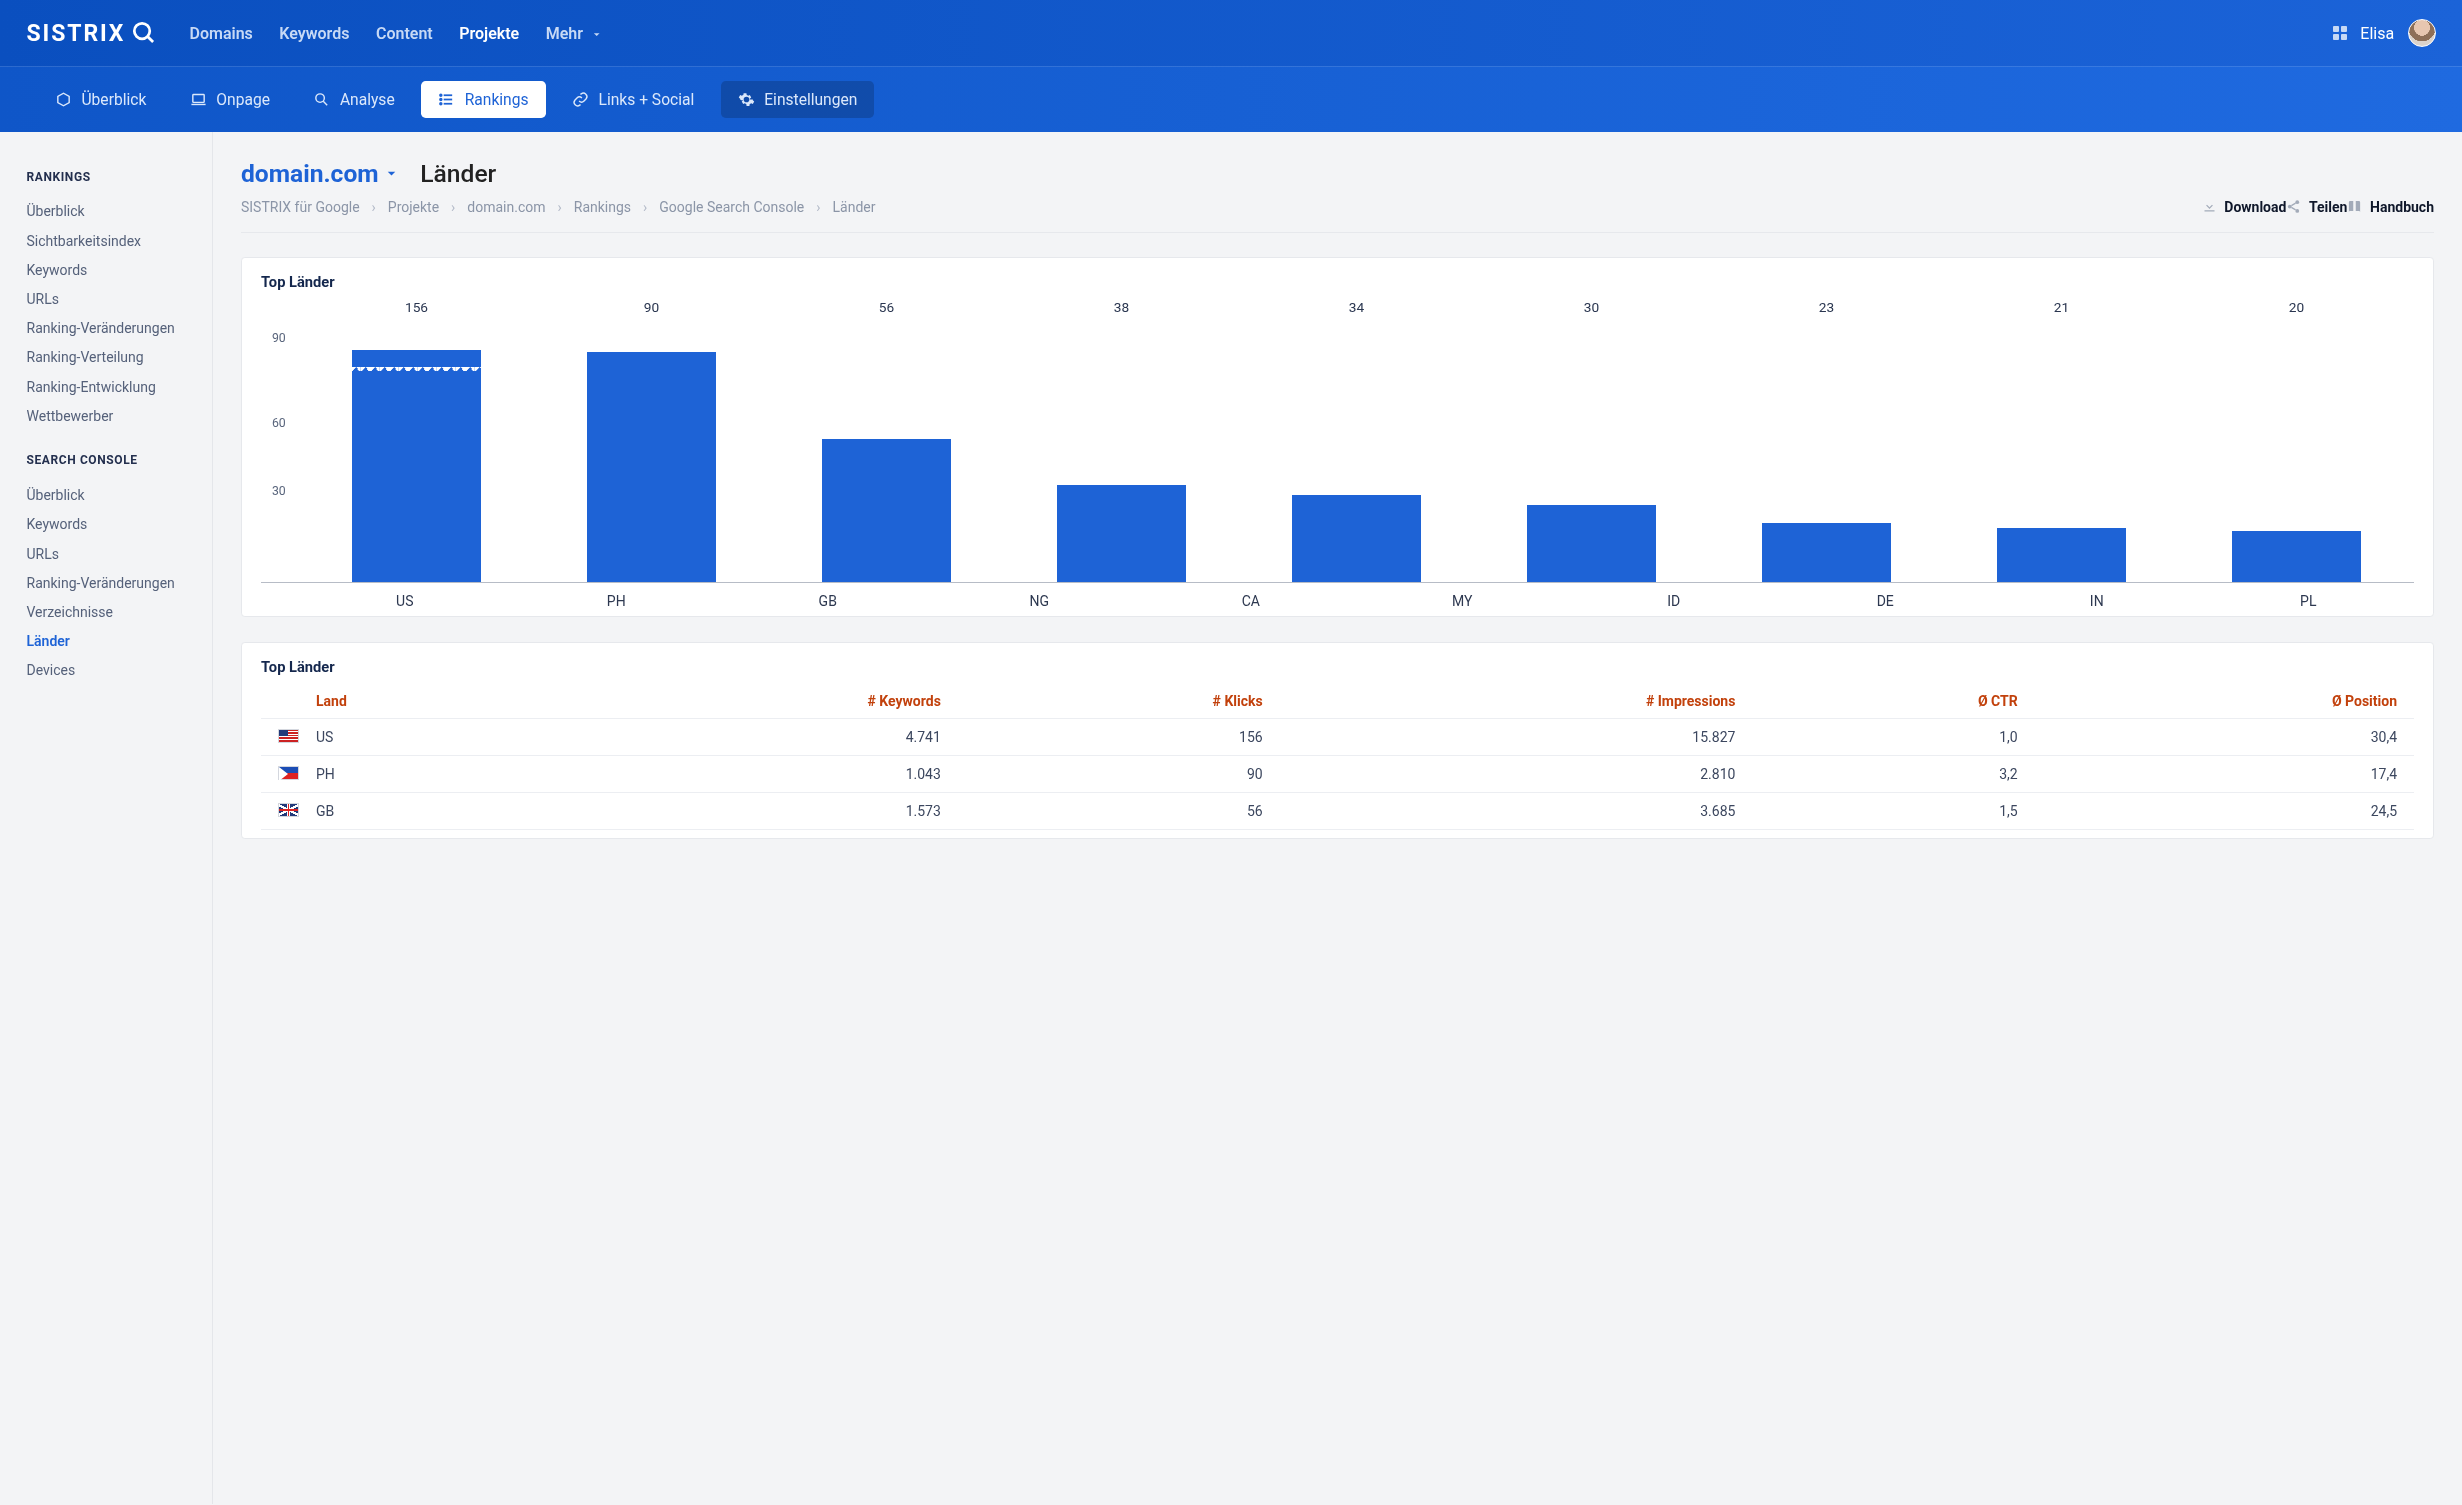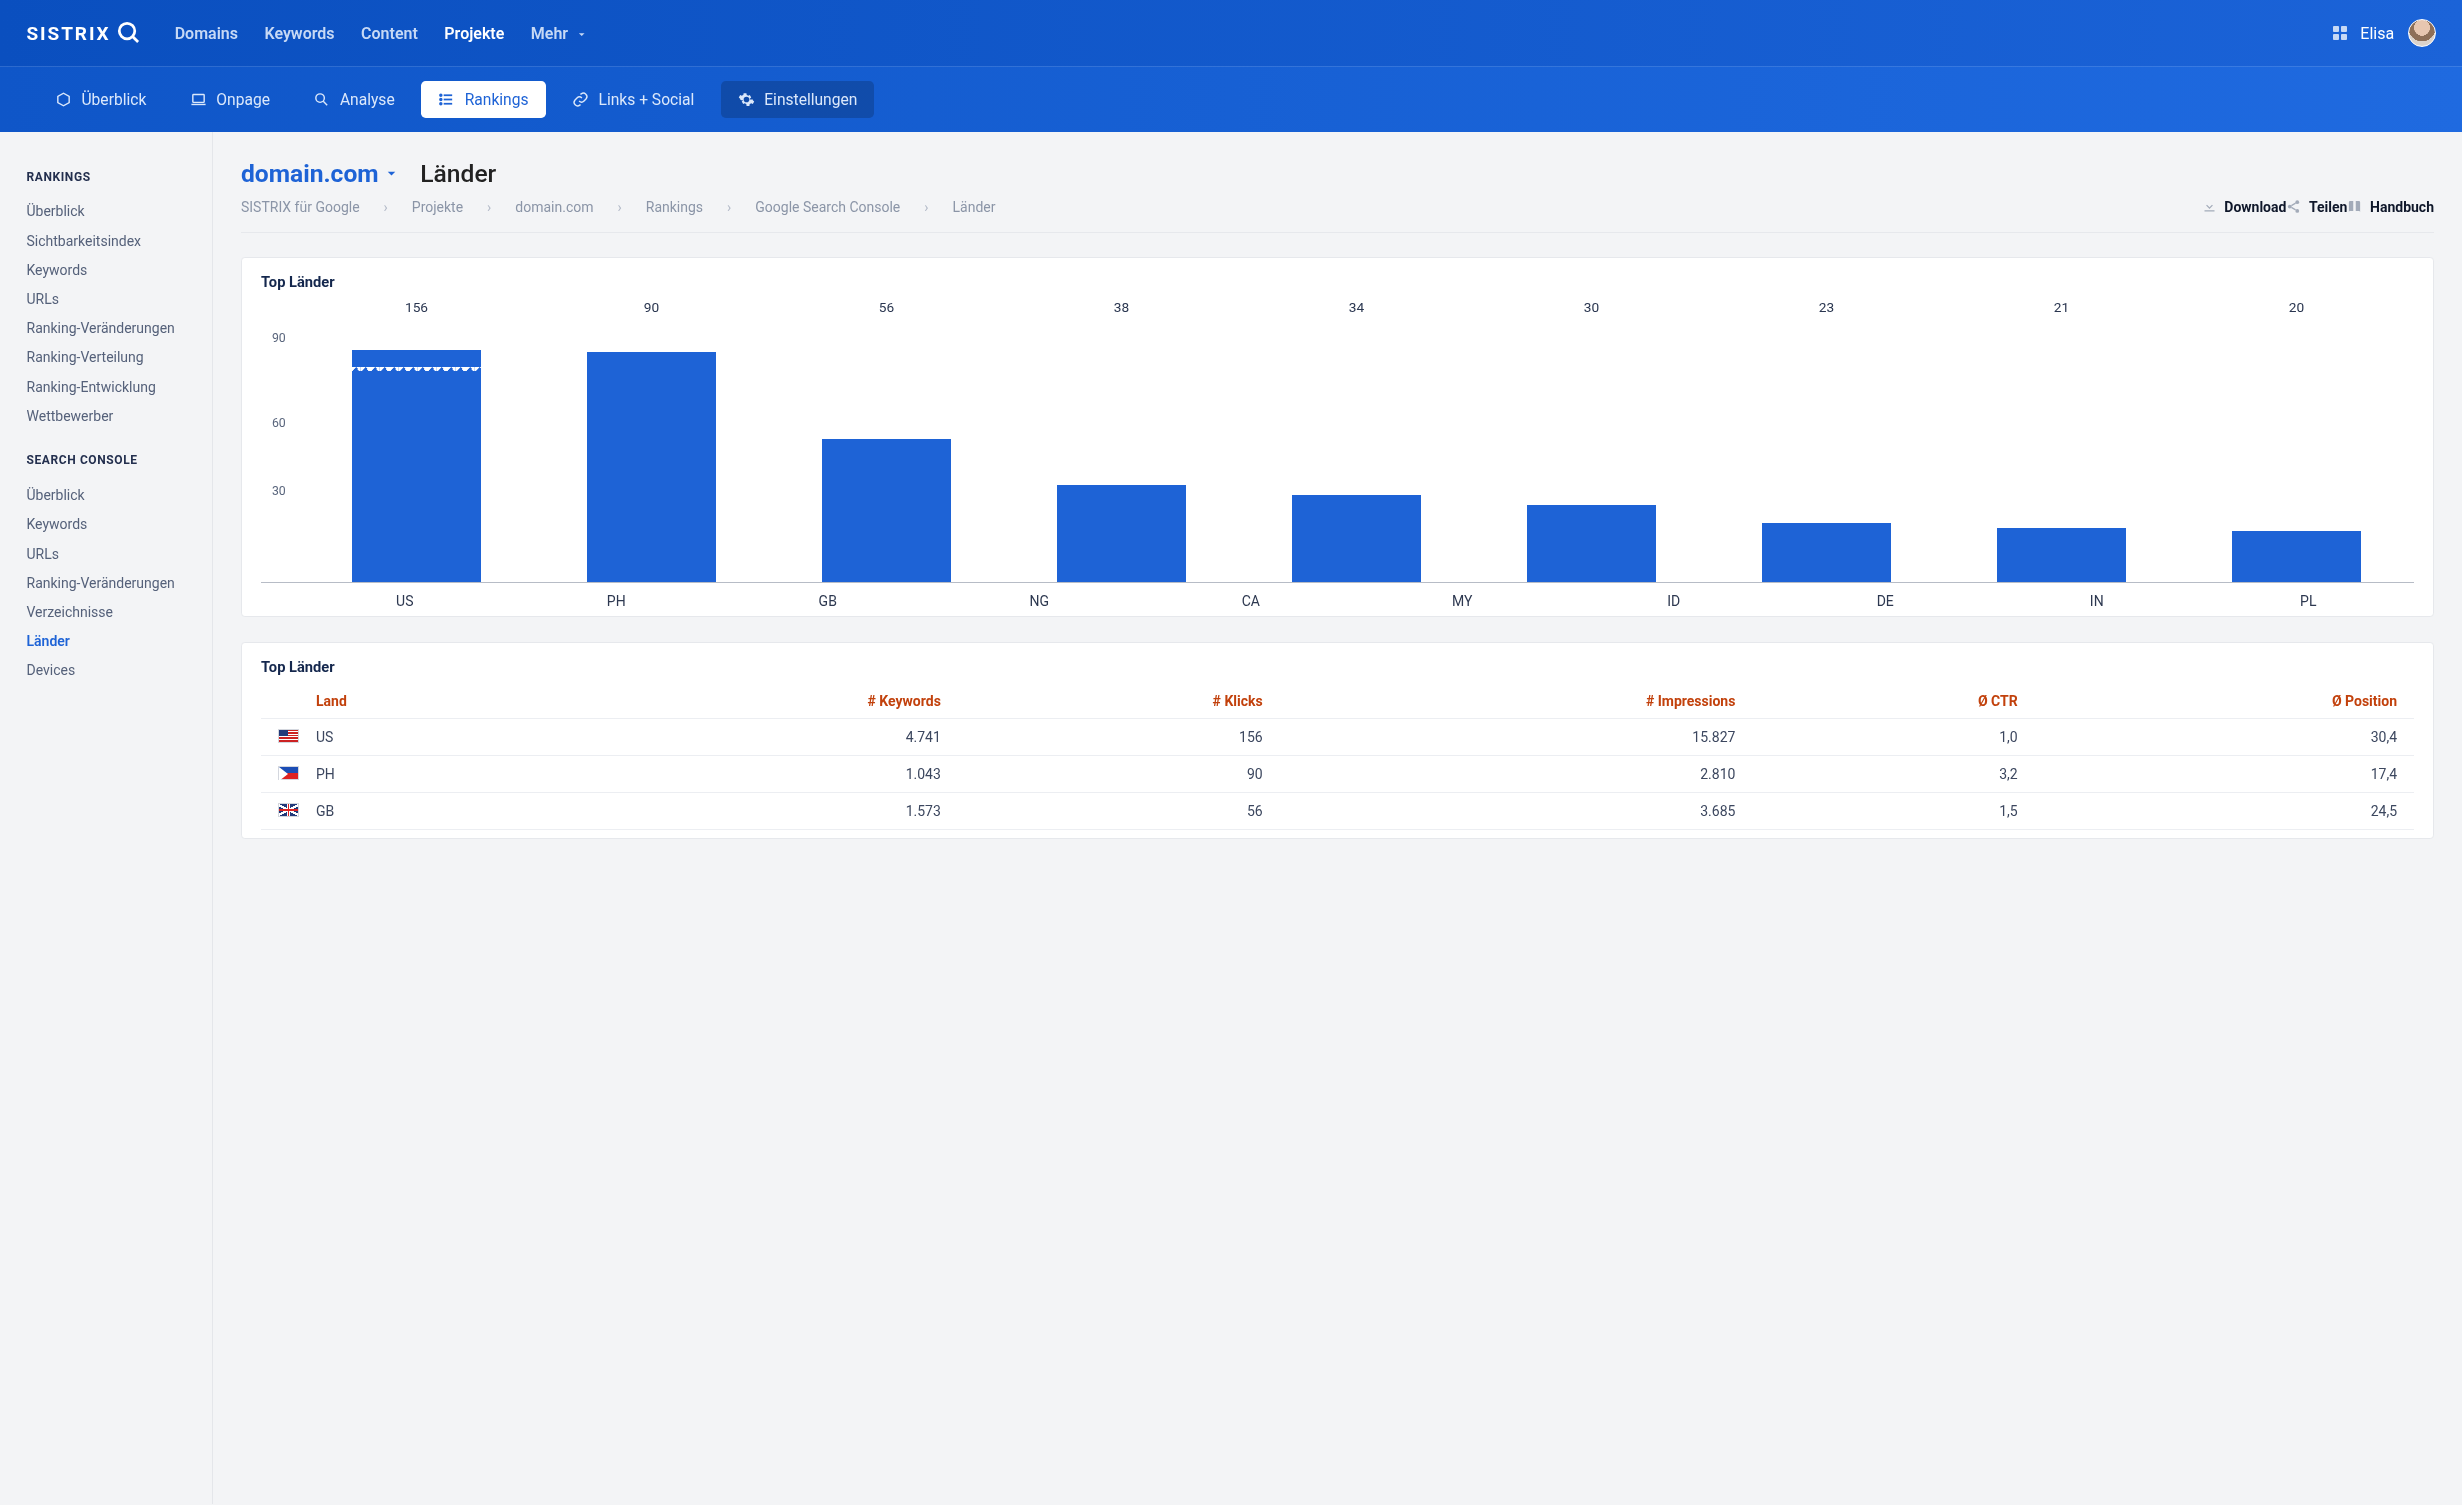--- a/index.html
+++ b/index.html
@@ -15,21 +15,21 @@
     height: 66px;
     display: flex;
     align-items: center;
     padding: 0 26.5px;
   }
   .logo {
     display: flex;
     align-items: center;
     color: #fff;
     font-weight: 700;
-    font-size: 19px;
+    font-size: 23px;
     letter-spacing: 1.9px;
     margin-right: 32px;
   }
   .logo svg { margin-left: 5.7px; }
   .topnav .menu { display: flex; gap: 26.5px; align-items: center; }
   .topnav .menu a {
     color: #c7d9f5;
     font-size: 16px;
     font-weight: 600;
     text-decoration: none;
@@ -116,21 +116,21 @@
   .crumb-row {
     margin-top: 11.4px;
     display: flex;
     align-items: center;
     gap: 13.3px;
     color: #8b95a7;
     font-size: 14px;
     border-bottom: 0.9px solid #e6e8ec;
     padding-bottom: 17px;
   }
-  .crumbs { display: flex; align-items: center; flex-wrap: wrap; gap: 24px; }
+  .crumbs { display: flex; align-items: center; flex-wrap: wrap; gap: 12px; }
   .crumbs .sep { color: #b3bac8; }
   .actions { margin-left: auto; display: flex; color: #0f172a; font-weight: bold; }
   .actions .act { display: inline-flex; align-items: center; gap: 7.6px; }
   
   .card {
     background: #fff;
     border: 0.9px solid #e6e8ec;
     border-radius: 3.8px;
     margin-top: 24.6px;
     padding: 15px 19px 7.6px;

